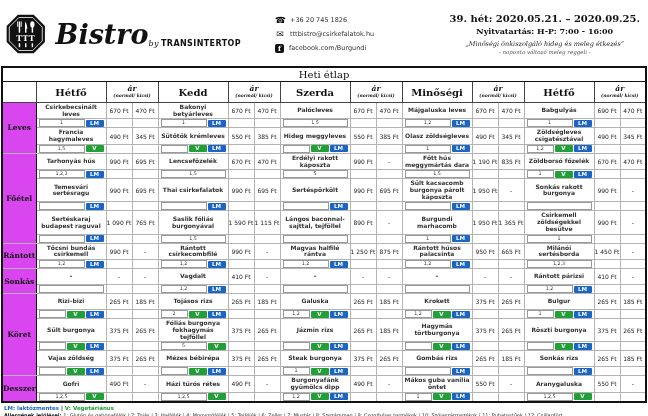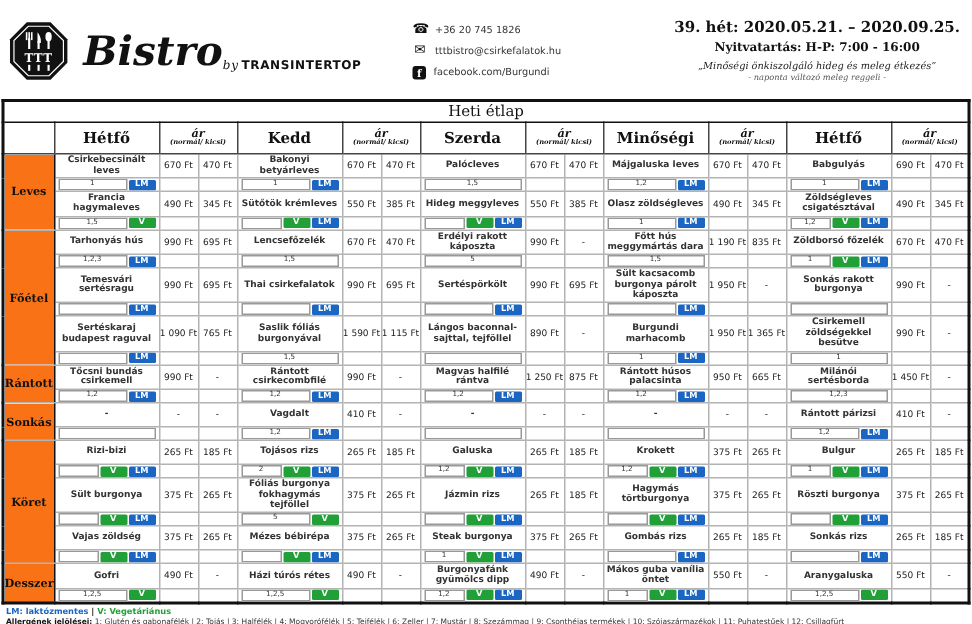--- a/index.html
+++ b/index.html
@@ -27,21 +27,21 @@
   
   table{border-collapse:collapse;table-layout:fixed;width:646px;margin:0 1px;border:2px solid #111;}
   td,th{border:1px solid #b3b3b3;padding:0;text-align:center;vertical-align:middle;overflow:hidden;}
   thead td,thead th{border-color:#444;}
   .title-row td{font-family:"DejaVu Serif",serif;font-size:10px;height:13px;border-bottom:1.5px solid #111;color:#111;}
   .dayhead{font-family:"DejaVu Serif",serif;font-weight:bold;font-size:10px;height:20px;color:#111;}
   .pricehead{font-family:"DejaVu Serif",serif;font-style:italic;color:#111;}
   .ar{font-size:7.5px;line-height:1.1;}
   .arsub{font-size:4.5px;line-height:1.1;}
   .corner{background:#fff;}
-  th.sec{font-family:"DejaVu Serif",serif;font-weight:bold;font-size:7.5px;color:#111;border-right:1.5px solid #111;background:#f97316;}
+  th.sec{font-family:"DejaVu Serif",serif;font-weight:bold;font-size:7.5px;color:#111;border-right:1.5px solid #111;background:#d946ef;}
   .gstart{border-left:1.5px solid #111;}
   .sstart td,.sstart th{border-top:1.5px solid #111;}
   .rowA td{height:13px;}
   .rowB td{height:8px;}
   .name-cell{font-weight:bold;font-size:6px;color:#333;line-height:1.12;padding:1px;}
   .price-cell{font-size:6px;color:#222;white-space:nowrap;}
   .subwrap{display:flex;align-items:center;gap:1px;padding:0 2px;}
   .abox{flex:1;border:1px solid #999;height:6px;font-size:4.8px;line-height:6px;color:#333;background:#fff;min-width:0;}
   .badge{flex:0 0 18px;height:7px;font-size:5.5px;font-weight:bold;color:#fff;line-height:7px;border-radius:1px;}
 

